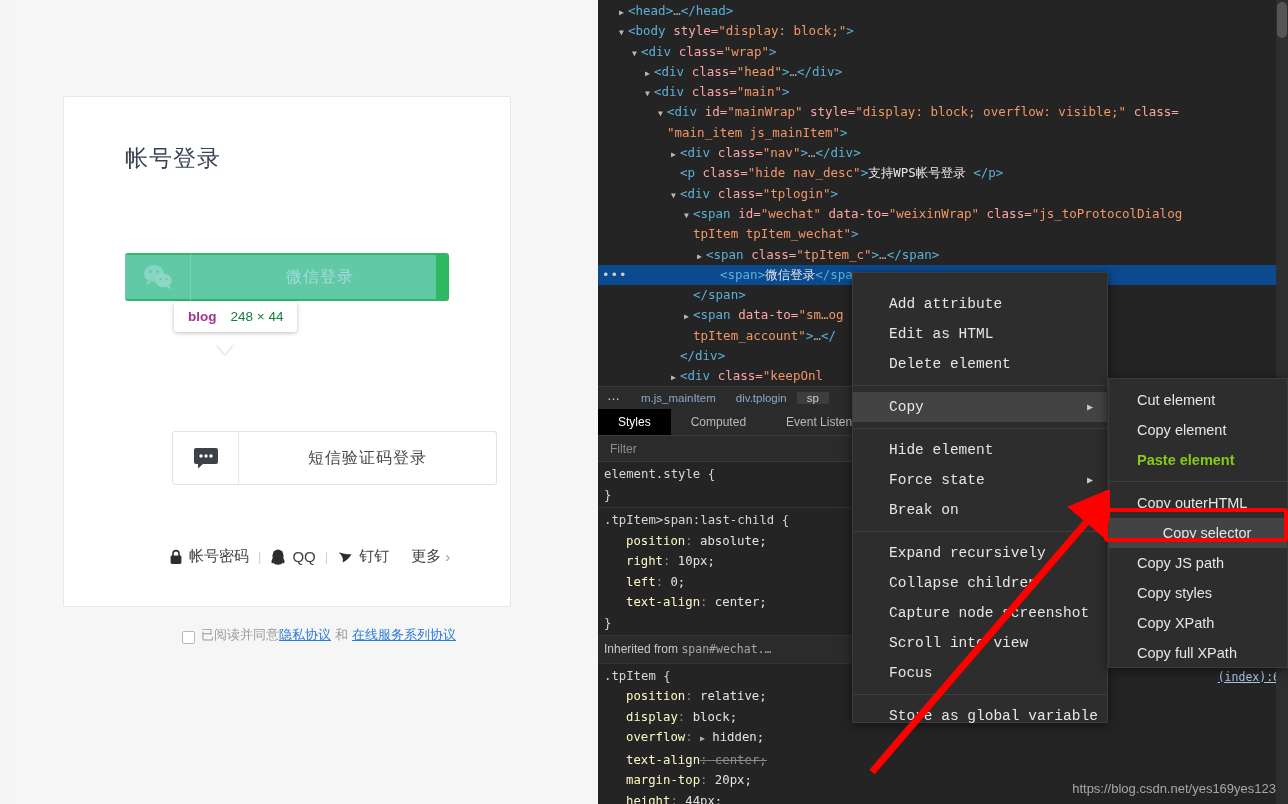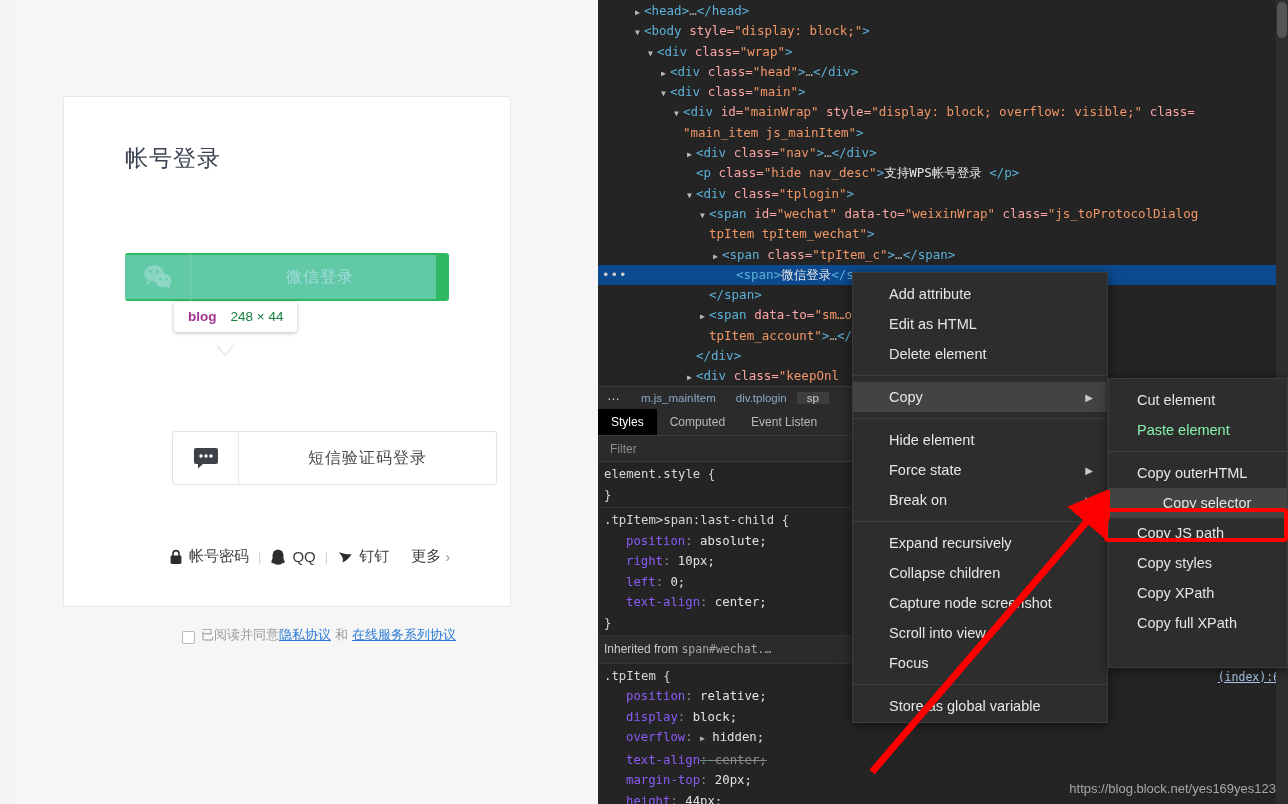--- a/index.html
+++ b/index.html
@@ -160,21 +160,21 @@
   #dom-tree {
     position: absolute;
     left: 0; top: 0; width: 690px; height: 385px;
     overflow: hidden;
     font-size: 12.5px;
     line-height: 20.3px;
     padding-top: 1px;
   }
   .dom-line {
     position: relative;
-    padding-left: 24px;
+    padding-left: 8px;
     height: 20.3px;
     white-space: pre;
     color: #9bbbdc;
   }
   .dom-line.selected {
     background: #0b4a8f;
   }           
   .tag { color: #5db0d7; }          
   .attr { color: #fca5a5; }         
   .val { color: #f29766; }          
@@ -212,21 +212,21 @@
     position: absolute;
     left: 0; top: 409px; width: 690px; height: 27px;
     background: #2b2b2b;
     border-bottom: 1px solid #3a3a3a;
     display: flex; align-items: stretch;
     font-family: "Liberation Sans", sans-serif;
     font-size: 12px;
     overflow: hidden;
   }
   .ptab {
-    display: flex; align-items: center; padding: 0 13px;
+    display: flex; align-items: center; padding: 0 20px;
     color: #b9b9b9; white-space: nowrap;
   }
   .ptab.active { background: #000000; color: #ffffff; }
 
   
   #filter-bar {
     position: absolute;
     left: 0; top: 436px; width: 690px; height: 26px;
     background: #2b2b2b;
     border-bottom: 1px solid #3a3a3a;
@@ -241,21 +241,21 @@
   #styles-pane {
     position: absolute;
     left: 0; top: 462px; width: 690px; height: 342px;
     background: #242424;
     font-size: 12.3px;
     line-height: 20.5px;
     overflow: hidden;
   }
   .rule { padding: 2px 0 2px 6px; border-bottom: 1px solid #333333; }
   .sel-name { color: #d6d6d6; }
-  .prop { color: #8b5cf6; padding-left: 22px; display: inline-block; }
+  .prop { color: #fef9c3; padding-left: 22px; display: inline-block; }
   .pval { color: #e3e3e3; }
   .strike { text-decoration: line-through; color: #6f8f8c; }
   .strike .pv { text-decoration: line-through; color: #8d8d8d; }
   .dim { color: #8d8d8d; }
   .inherit {
     padding: 3px 0 3px 6px;
     color: #c8c8c8;
     background: #2b2b2b;
     border-bottom: 1px solid #333333;
     font-family: "Liberation Sans", sans-serif;
@@ -293,25 +293,25 @@
   }
 
   
   #ctx-menu {
     position: absolute;
     left: 852px; top: 272px;
     width: 256px; height: 451px;
     background: #2d2d2d;
     border: 1px solid #3b3b3b;
     box-shadow: 0 2px 10px rgba(0,0,0,.55);
-    font-family: Liberation Sans, sans-serif;
+    font-family: Liberation Mono, monospace;
     font-size: 14.5px;
     color: #e6e6e6;
     z-index: 20;
-    padding-top: 6px;
+    padding-top: 16px;
   }
   .cmi {
     height: 30px;
     display: flex; align-items: center;
     padding: 0 14px 0 36px;
     white-space: nowrap;
     position: relative;
   }
   .cmi.highlight { background: #434343; }
   .cmi .arrow {
@@ -333,21 +333,21 @@
     color: #e6e6e6;
     z-index: 21;
     padding-top: 6px;
   }
   .smi {
     height: 30px;
     display: flex; align-items: center;
     padding: 0 10px 0 28px;
     white-space: nowrap;
   }
-  .smi.disabled { color: #86efac; }
+  .smi.disabled { color: #84cc16; font-weight: bold; }
   .smi.selected { background: #434343; justify-content: center; }
 
   
   #red-box {
     position: absolute;
     left: 1104px; top: 508px;
     width: 184px; height: 34px;
     border: 4px solid #ff0000;
     border-radius: 4px;
     z-index: 30;
@@ -572,20 +572,23 @@
     </div>
     <div class="cm-sep"></div>
     <div class="cmi">
       <span>Store as global variable</span>
     </div>
   </div>
 <div id="ctx-submenu">
     <div class="smi">
       <span>Cut element</span>
     </div>
+    <div class="smi">
+      <span>Copy element</span>
+    </div>
     <div class="smi disabled">
       <span>Paste element</span>
     </div>
     <div class="cm-sep"></div>
     <div class="smi">
       <span>Copy outerHTML</span>
     </div>
     <div class="smi selected">
       <span>Copy selector</span>
     </div>
@@ -606,13 +609,13 @@
 <div id="red-box"></div>
 <svg id="red-arrow" width="260" height="290" viewBox="0 0 260 290">
   <defs>
     <marker id="ah" markerWidth="7" markerHeight="7" refX="2" refY="3.5" orient="auto">
       <polygon points="0,0 7,3.5 0,7" fill="#ff0000"></polygon>
     </marker>
   </defs>
   <line x1="22" y1="282" x2="245" y2="22" stroke="#ff0000" stroke-width="7" marker-end="url(#ah)"></line>
 </svg>
 
-<div id="watermark">https://blog.block.net/yes169yes123</div>
+<div id="watermark">https://blog.csdn.net/yes169yes123</div>
 
 </body></html>

